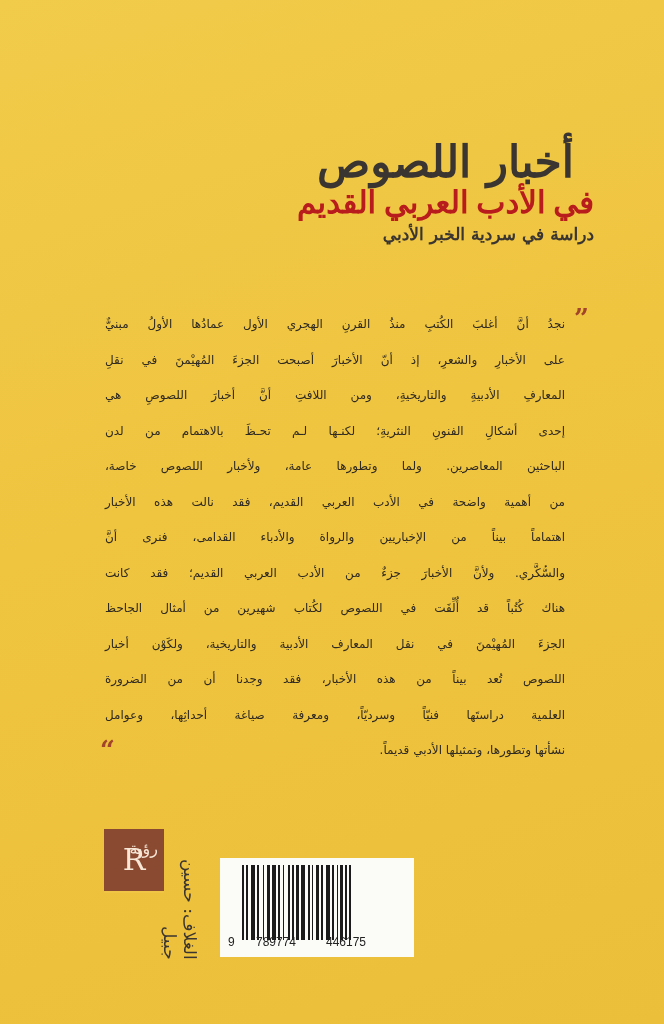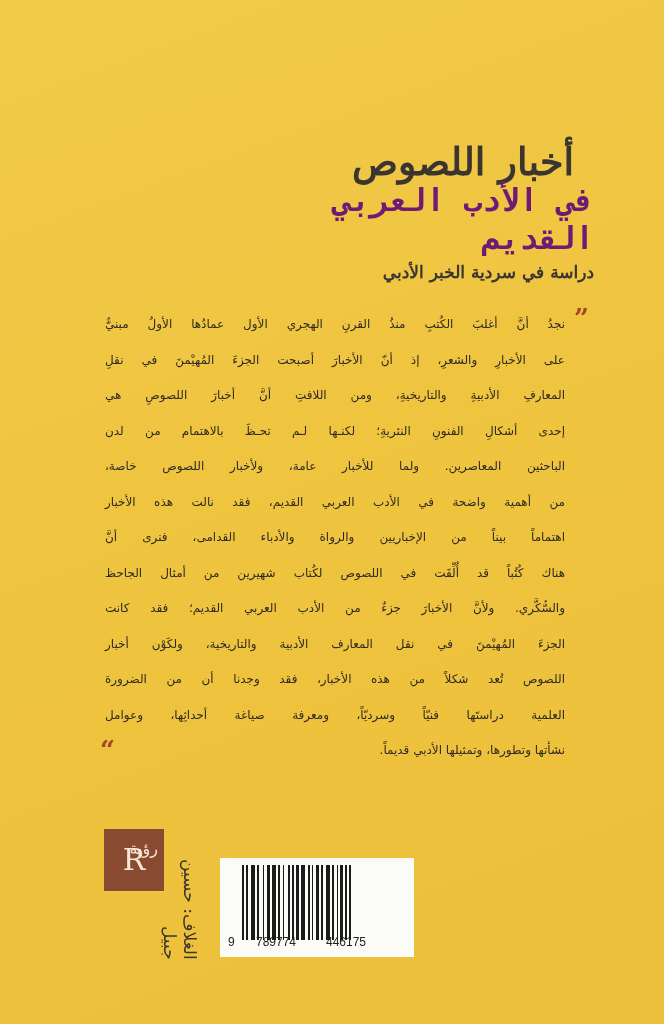--- a/index.html
+++ b/index.html
@@ -9,26 +9,26 @@
     position:relative;
     font-family: "DejaVu Sans", sans-serif;
     color:#2f2a22;
   }
   .title-block {
     position:absolute; right:70px; top:140px; width:300px;
     direction:rtl; text-align:right;
   }
   .title-main {
     font-family:"DejaVu Serif", serif;
-    font-size:38px; font-weight:bold; line-height:44px; color:#3a3530;
+    font-size:44px; font-weight:bold; line-height:44px; color:#3a3530;
     margin-right:20px;
   }
   .title-sub {
-    font-family:Liberation Mono, monospace;
-    font-size:31px; font-weight:bold; line-height:38px; color:#701a75;
+    font-family:Liberation Serif, serif;
+    font-size:31px; font-weight:bold; line-height:38px; color:#b91c1c;
   }
   .title-tag {
     font-family:"DejaVu Serif", serif;
     font-size:17px; font-weight:bold; line-height:24px; color:#3a3530;
   }
   .quote-open, .quote-close {
     position:absolute; font-family:"DejaVu Serif", serif; font-weight:bold;
     color:#a2452a; font-size:26px; line-height:26px;
   }
   .quote-open { right:75px; top:305px; }
@@ -83,27 +83,27 @@
   <div class="title-tag">دراسة في سردية الخبر الأدبي</div>
 </div>
 
 <div class="quote-open">”</div>
 
 <div class="body-text">
   <div class="body-line">نجدُ أنَّ أغلبَ الكُتبِ منذُ القرنِ الهجري الأول عمادُها الأولُ مبنيٌّ</div>
   <div class="body-line">على الأخبارِ والشعرِ، إذ أنّ الأخبارَ أصبحت الجزءَ المُهيْمنَ في نقلِ</div>
   <div class="body-line">المعارفِ الأدبيةِ والتاريخيةِ، ومن اللافتِ أنَّ أخبارَ اللصوصِ هي</div>
   <div class="body-line">إحدى أشكالِ الفنونِ النثريةِ؛ لكنـها لـم تحـظَ بالاهتمام من لدن</div>
-  <div class="body-line">الباحثين المعاصرين. ولما للأخبار عامة، ولأخبار اللصوص خاصة،</div>
+  <div class="body-line">الباحثين المعاصرين. ولما وتطورها عامة، ولأخبار اللصوص خاصة،</div>
   <div class="body-line">من أهمية واضحة في الأدب العربي القديم، فقد نالت هذه الأخبار</div>
   <div class="body-line">اهتماماً بيناً من الإخباريين والرواة والأدباء القدامى، فنرى أنَّ</div>
+  <div class="body-line">والسُّكَّري. ولأنَّ الأخبارَ جزءٌ من الأدب العربي القديم؛ فقد كانت</div>
   <div class="body-line">هناك كُتُباً قد أُلِّفَت في اللصوص لكُتاب شهيرين من أمثال الجاحظ</div>
-  <div class="body-line">والسُّكَّري. ولأنَّ الأخبارَ جزءٌ من الأدب العربي القديم؛ فقد كانت</div>
   <div class="body-line">الجزءَ المُهيْمنَ في نقل المعارف الأدبية والتاريخية، ولكَوْن أخبار</div>
-  <div class="body-line">اللصوص تُعد شكلاً من هذه الأخبار، فقد وجدنا أن من الضرورة</div>
+  <div class="body-line">اللصوص تُعد بيناً من هذه الأخبار، فقد وجدنا أن من الضرورة</div>
   <div class="body-line">العلمية دراستَها فنيّاً وسرديّاً، ومعرفة صياغة أحداثِها، وعوامل</div>
   <div class="body-line last">نشأتها وتطورها، وتمثيلها الأدبي قديماً.</div>
 </div>
 
 <div class="quote-close">“</div>
 
 <div class="logo">
   <span class="logo-inner">R</span>
   <span class="logo-ar">رؤية</span>
 </div>

